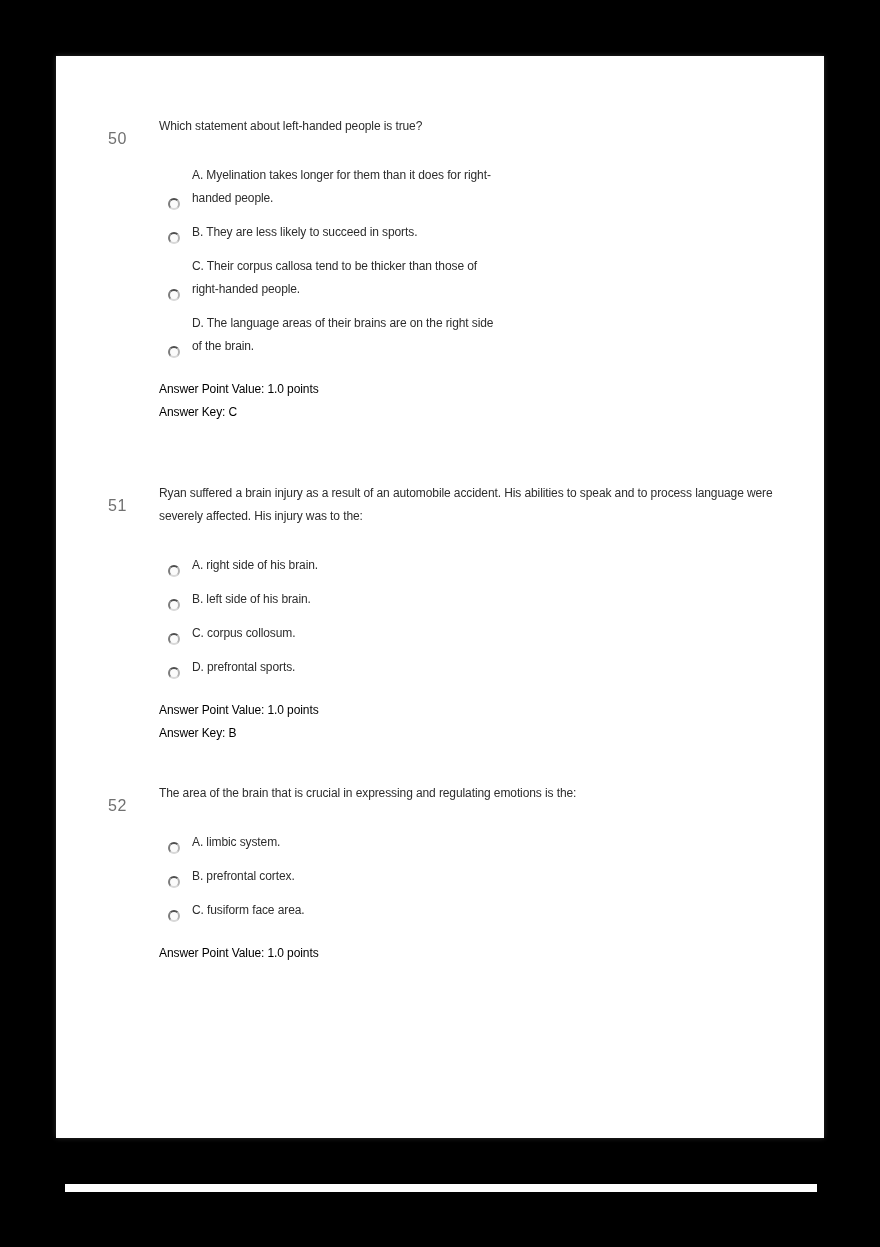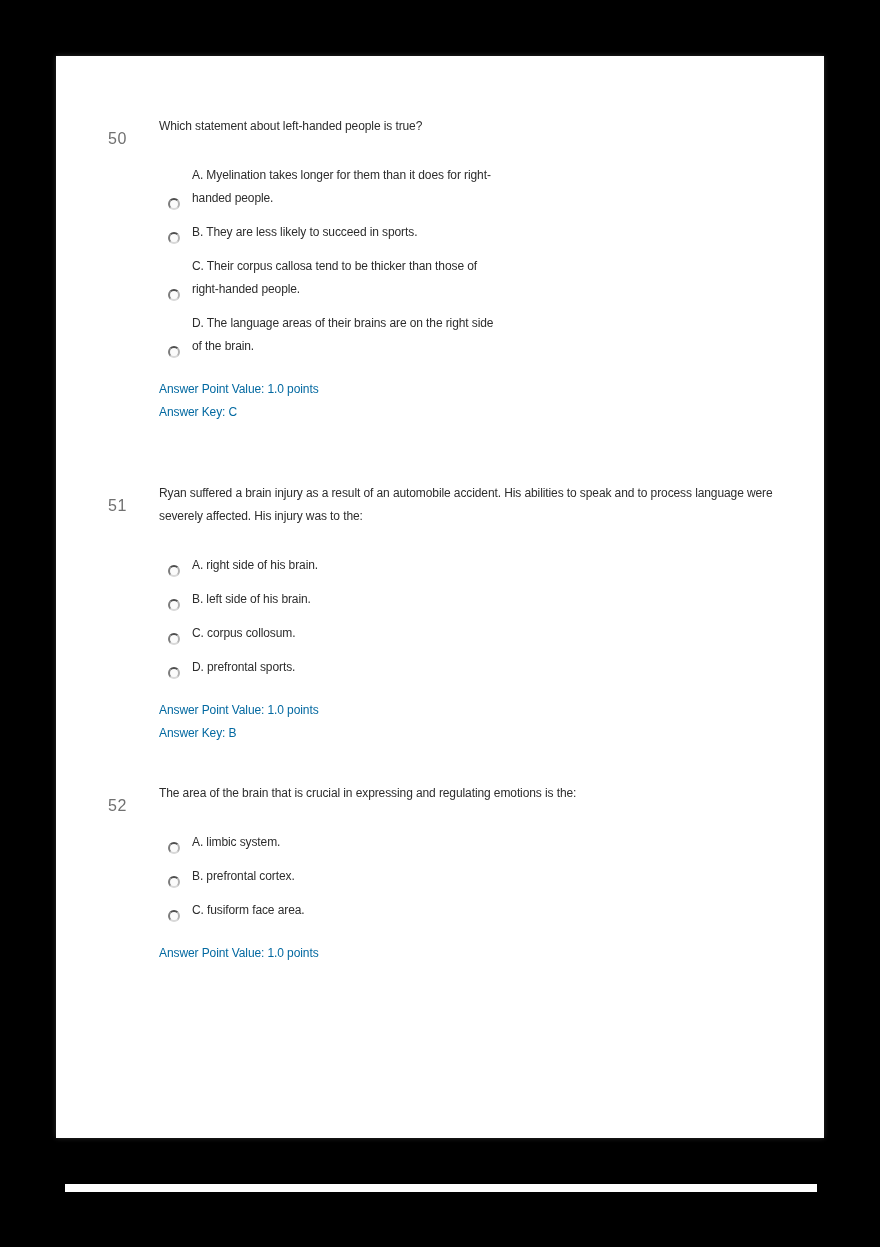--- a/index.html
+++ b/index.html
@@ -81,21 +81,21 @@
     border: 2px solid;
     border-color: #4f4f4f #b3b3b3 #d8d8d8 #7c7c7c;
   }
   .option-label {
     max-width: 312px;
     line-height: 23px;
     letter-spacing: -0.1px;
   }
   .answers {
     margin-top: 20px;
-    color: #0369a1;
+    color: #000000;
     line-height: 23px;
     letter-spacing: -0.1px;
   }
 </style>
 </head>
 <body>
 
 <div class="paper">
 
   <div class="question q-50">

